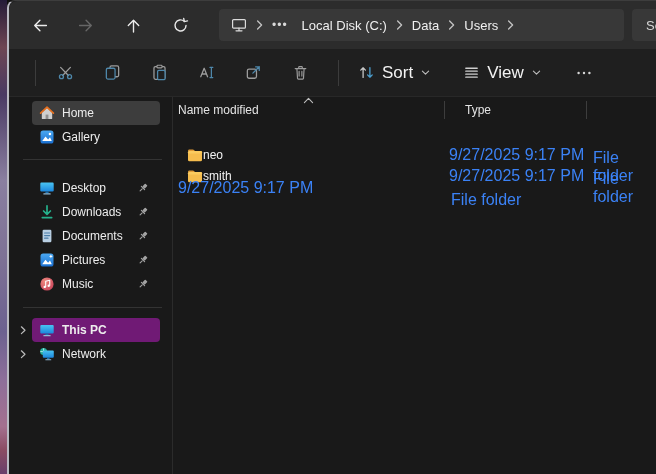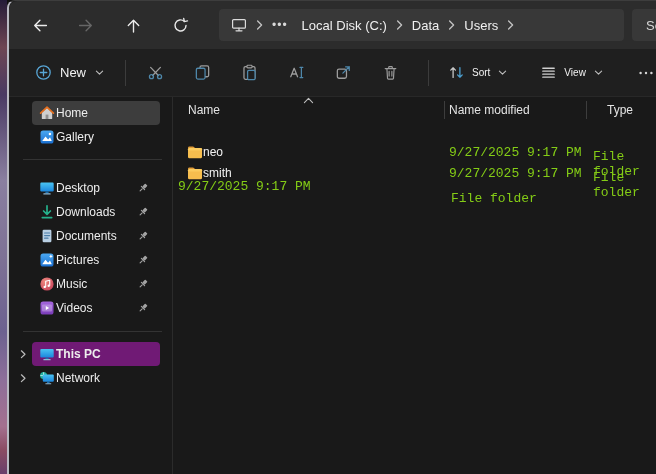--- a/index.html
+++ b/index.html
@@ -33,28 +33,28 @@
 
   
   .cmdbar { height:48px; background:#1f1f1f; display:flex; align-items:center;
     padding-left:16px; border-bottom:1px solid #282828; }
   .new-btn { display:flex; align-items:center; gap:8px; padding:7px 10px;
     border-radius:4px; color:#f2f2f2; font-size:13px; }
   .tb-div { width:1px; height:26px; background:#3c3c3c; margin:0 10px; flex:none; }
   .icon-btn { width:38px; height:34px; margin-right:9px; border-radius:4px;
     display:flex; align-items:center; justify-content:center; flex:none; }
   .lab-btn { display:flex; align-items:center; gap:7px; padding:7px 9px;
-    border-radius:4px; color:#f2f2f2; font-size:10px; margin-right:14px; }
+    border-radius:4px; color:#f2f2f2; font-size:17px; margin-right:14px; }
 
   
   .content { display:flex; height:calc(474px - 97px); }
   .sidebar { width:163px; flex:none; padding-top:4px; overflow:hidden; }
   .side-sep { width:1px; background:#2b2b2b; flex:none; }
   .side-row { position:relative; height:24px; margin:0 12px 0 23px; border-radius:4px;
-    display:flex; align-items:center; gap:1px; padding:0 11px 0 7px; }
+    display:flex; align-items:center; gap:7px; padding:0 11px 0 7px; }
   .side-row.selected { background:#3d3d3d; }
   .side-row.subtle { background:#701a75;font-weight:bold; }
   .side-label { color:#ededed; font-size:12px; white-space:nowrap; }
   .side-pin { margin-left:auto; display:flex; }
   .tree-chev { position:absolute; left:-14px; top:7px; display:flex; }
   .side-div { height:1px; background:#333; margin:10px 10px 16px 14px; }
   .side-div.second { margin:11px 10px 10px 14px; }
 
   
   .main { flex:1; position:relative; overflow:hidden; }
@@ -65,21 +65,21 @@
   .hcell.date { padding-left:5px; }
   .hcell.type { padding-left:21px; }
   .hdiv { position:absolute; top:4px; width:1px; height:18px; background:#3d3d3d; }
   .hdiv.d1 { left:271px; } .hdiv.d2 { left:413px; }
   .sort-asc { position:absolute; left:130px; top:0; }
   .rows { margin-top:2px; }
   .file-row { height:21px; display:grid; grid-template-columns:271px 142px 1fr;
     align-items:center; }
   .cell-name { display:flex; align-items:center; gap:0; padding-left:14px;
     color:#f2f2f2; font-size:12px; }
-  .cell-date, .cell-type { color:#84cc16; font-size:13px;font-family:Liberation Mono, monospace; }
+  .cell-date, .cell-type { color:#3b82f6; font-size:16px; }
   .cell-date { padding-left:5px; } .cell-type { padding-left:7px;margin-top:24px; }
 
   svg { display:block; flex:none; }
 </style>
 </head>
 <body>
 
 <svg width="0" height="0" style="position:absolute" aria-hidden="true">
   <defs>
     <linearGradient id="gblue" x1="0" y1="0" x2="0" y2="1">
@@ -158,30 +158,20 @@
           </svg>
         </span>
     </div>
 
     <div class="searchbox">
       <span>Search</span>
     </div>
   </div>
 
   <div class="cmdbar">
-    <div class="new-btn">
-      <svg width="17" height="17" viewBox="0 0 16 16">
-          <circle cx="8" cy="8" r="6.3" stroke="#58a6d6" stroke-width="1.2" fill="none"></circle>
-          <path d="M8 4.9v6.2M4.9 8h6.2" stroke="#58a6d6" stroke-width="1.2" stroke-linecap="round"></path>
-        </svg>
-      <span>New</span>
-      <svg width="11" height="11" viewBox="0 0 12 12">
-          <path d="M2.6 4.4L6 7.8l3.4-3.4" stroke="#bdbdbd" stroke-width="1.2" fill="none" stroke-linecap="round" stroke-linejoin="round"></path>
-        </svg>
-    </div>
 
     <div class="tb-div"></div>
 
     <div class="icon-btn">
       <svg width="17" height="17" viewBox="0 0 16 16">
           <path d="M5.3 10.8L12.6 3.2M10.7 10.8L3.4 3.2" stroke="#9c9c9c" stroke-width="1.2" stroke-linecap="round"></path>
           <circle cx="4.2" cy="11.9" r="1.9" stroke="#4e87aa" stroke-width="1.2" fill="none"></circle>
           <circle cx="11.8" cy="11.9" r="1.9" stroke="#4e87aa" stroke-width="1.2" fill="none"></circle>
         </svg>
     </div>
@@ -346,37 +336,20 @@
         <span class="side-pin">
             <svg width="12" height="12" viewBox="0 0 16 16">
               <g fill="#a3a3a3" transform="rotate(45 8 8)">
                 <rect x="5.8" y="1.6" width="4.4" height="5.6" rx="1"></rect>
                 <rect x="4.2" y="7.2" width="7.6" height="1.6" rx=".8"></rect>
                 <rect x="7.3" y="8.8" width="1.4" height="5.4" rx=".7"></rect>
               </g>
             </svg>
           </span>
       </div>
-      <div class="side-row">
-        <svg width="16" height="16" viewBox="0 0 16 16">
-            <rect x="1.5" y="1.5" width="13" height="13" rx="2.6" fill="url(#gpurple)"></rect>
-            <rect x="3" y="4.6" width="10" height="6.8" rx="1" fill="rgba(255,255,255,.28)"></rect>
-            <path d="M6.8 6.1l3.4 1.9-3.4 1.9z" fill="#fff"></path>
-          </svg>
-        <span class="side-label">Videos</span>
-        <span class="side-pin">
-            <svg width="12" height="12" viewBox="0 0 16 16">
-              <g fill="#a3a3a3" transform="rotate(45 8 8)">
-                <rect x="5.8" y="1.6" width="4.4" height="5.6" rx="1"></rect>
-                <rect x="4.2" y="7.2" width="7.6" height="1.6" rx=".8"></rect>
-                <rect x="7.3" y="8.8" width="1.4" height="5.4" rx=".7"></rect>
-              </g>
-            </svg>
-          </span>
-      </div>
 
       <div class="side-div second"></div>
 
       <div class="side-row subtle">
         <span class="tree-chev">
             <svg width="10" height="10" viewBox="0 0 10 10">
               <path d="M3.4 1.8L7 5.2 3.4 8.6" stroke="#bdbdbd" stroke-width="1.2" fill="none" stroke-linecap="round" stroke-linejoin="round"></path>
             </svg>
           </span>
         <svg width="16" height="16" viewBox="0 0 16 16">
@@ -405,21 +378,20 @@
 
     <div class="side-sep"></div>
 
     <div class="main">
       <div class="list-header">
         <span class="sort-asc">
             <svg width="11" height="7" viewBox="0 0 11 7">
               <path d="M1.4 5.6L5.5 1.4l4.1 4.2" stroke="#bdbdbd" stroke-width="1.1" fill="none" stroke-linecap="round" stroke-linejoin="round"></path>
             </svg>
           </span>
-        <div class="hcell name">Name</div>
         <div class="hcell date">Name modified</div>
         <div class="hcell type">Type</div>
         <div class="hdiv d1"></div>
         <div class="hdiv d2"></div>
       </div>
 
       <div class="rows">
         <div class="file-row">
           <div class="cell-name">
             <svg width="16" height="14" viewBox="0 0 16 14">

